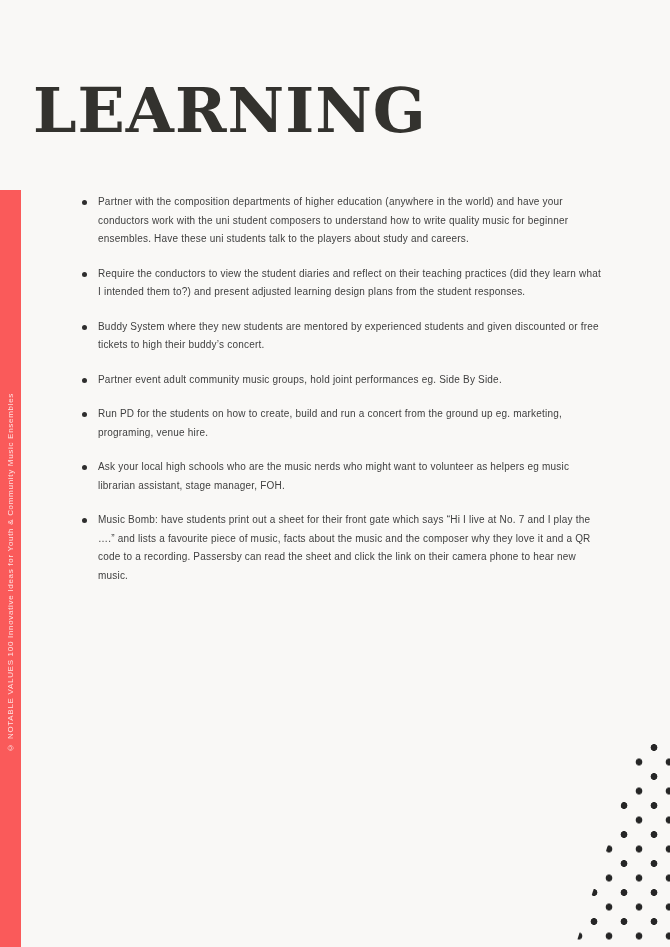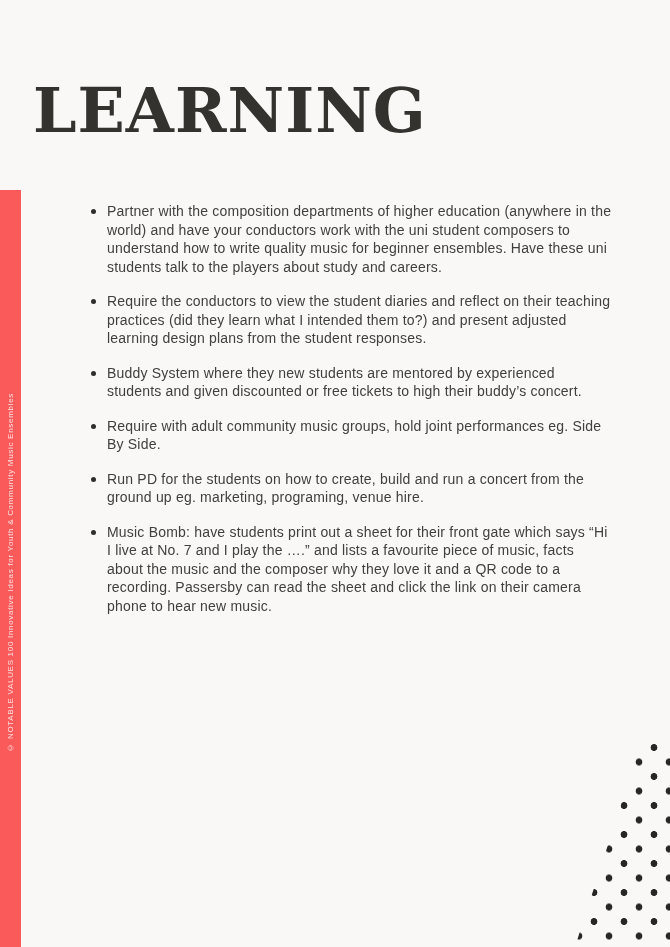--- a/index.html
+++ b/index.html
@@ -38,22 +38,22 @@
     font-family:"DejaVu Serif","Liberation Serif",serif;
     font-weight:700;
     font-size:62px;
     line-height:1;
     letter-spacing:1px;
     color:var(--heading);
   }
   
   .bullet-list{
     position:absolute;left:74px;top:186px;width:522px;
-    margin:16px;padding:0;list-style:none;
-    font-size:14px;
+    margin:7px;padding:0;list-style:none;
+    font-size:10px;
     line-height:18.5px;
     letter-spacing:0.2px;
     color:var(--body);
   }
   .bullet-list li{
     position:relative;
     padding-left:17px;
     margin-bottom:16px;
   }
   .bullet-list li::before{
@@ -82,20 +82,21 @@
   <div class="accent-stripe">
     <div class="stripe-caption">© NOTABLE VALUES 100 Innovative Ideas for Youth &amp; Community Music Ensembles</div>
   </div>
 
   <h1 class="page-title">LEARNING</h1>
 
   <ul class="bullet-list">
       <li>Partner with the composition departments of higher education (anywhere in the world) and have your conductors work with the uni student composers to understand how to write quality music for beginner ensembles. Have these uni students talk to the players about study and careers.</li>
       <li>Require the conductors to view the student diaries and reflect on their teaching practices (did they learn what I intended them to?) and present adjusted learning design plans from the student responses.</li>
       <li>Buddy System where they new students are mentored by experienced students and given discounted or free tickets to high their buddy’s concert.</li>
-      <li>Require with adult community music groups, hold joint performances eg. Side By Side.</li>
+      <li>Partner event adult community music groups, hold joint performances eg. Side By Side.</li>
       <li>Run PD for the students on how to create, build and run a concert from the ground up eg. marketing, programing, venue hire.</li>
+      <li>Ask your local high schools who are the music nerds who might want to volunteer as helpers eg music librarian assistant, stage manager, FOH.</li>
       <li>Music Bomb: have students print out a sheet for their front gate which says “Hi I live at No. 7 and I play the ….” and lists a favourite piece of music, facts about the music and the composer why they love it and a QR code to a recording. Passersby can read the sheet and click the link on their camera phone to hear new music.</li>
     </ul>
 
   <div class="dot-pattern"></div>
 
 </div>
 
 </body></html>

